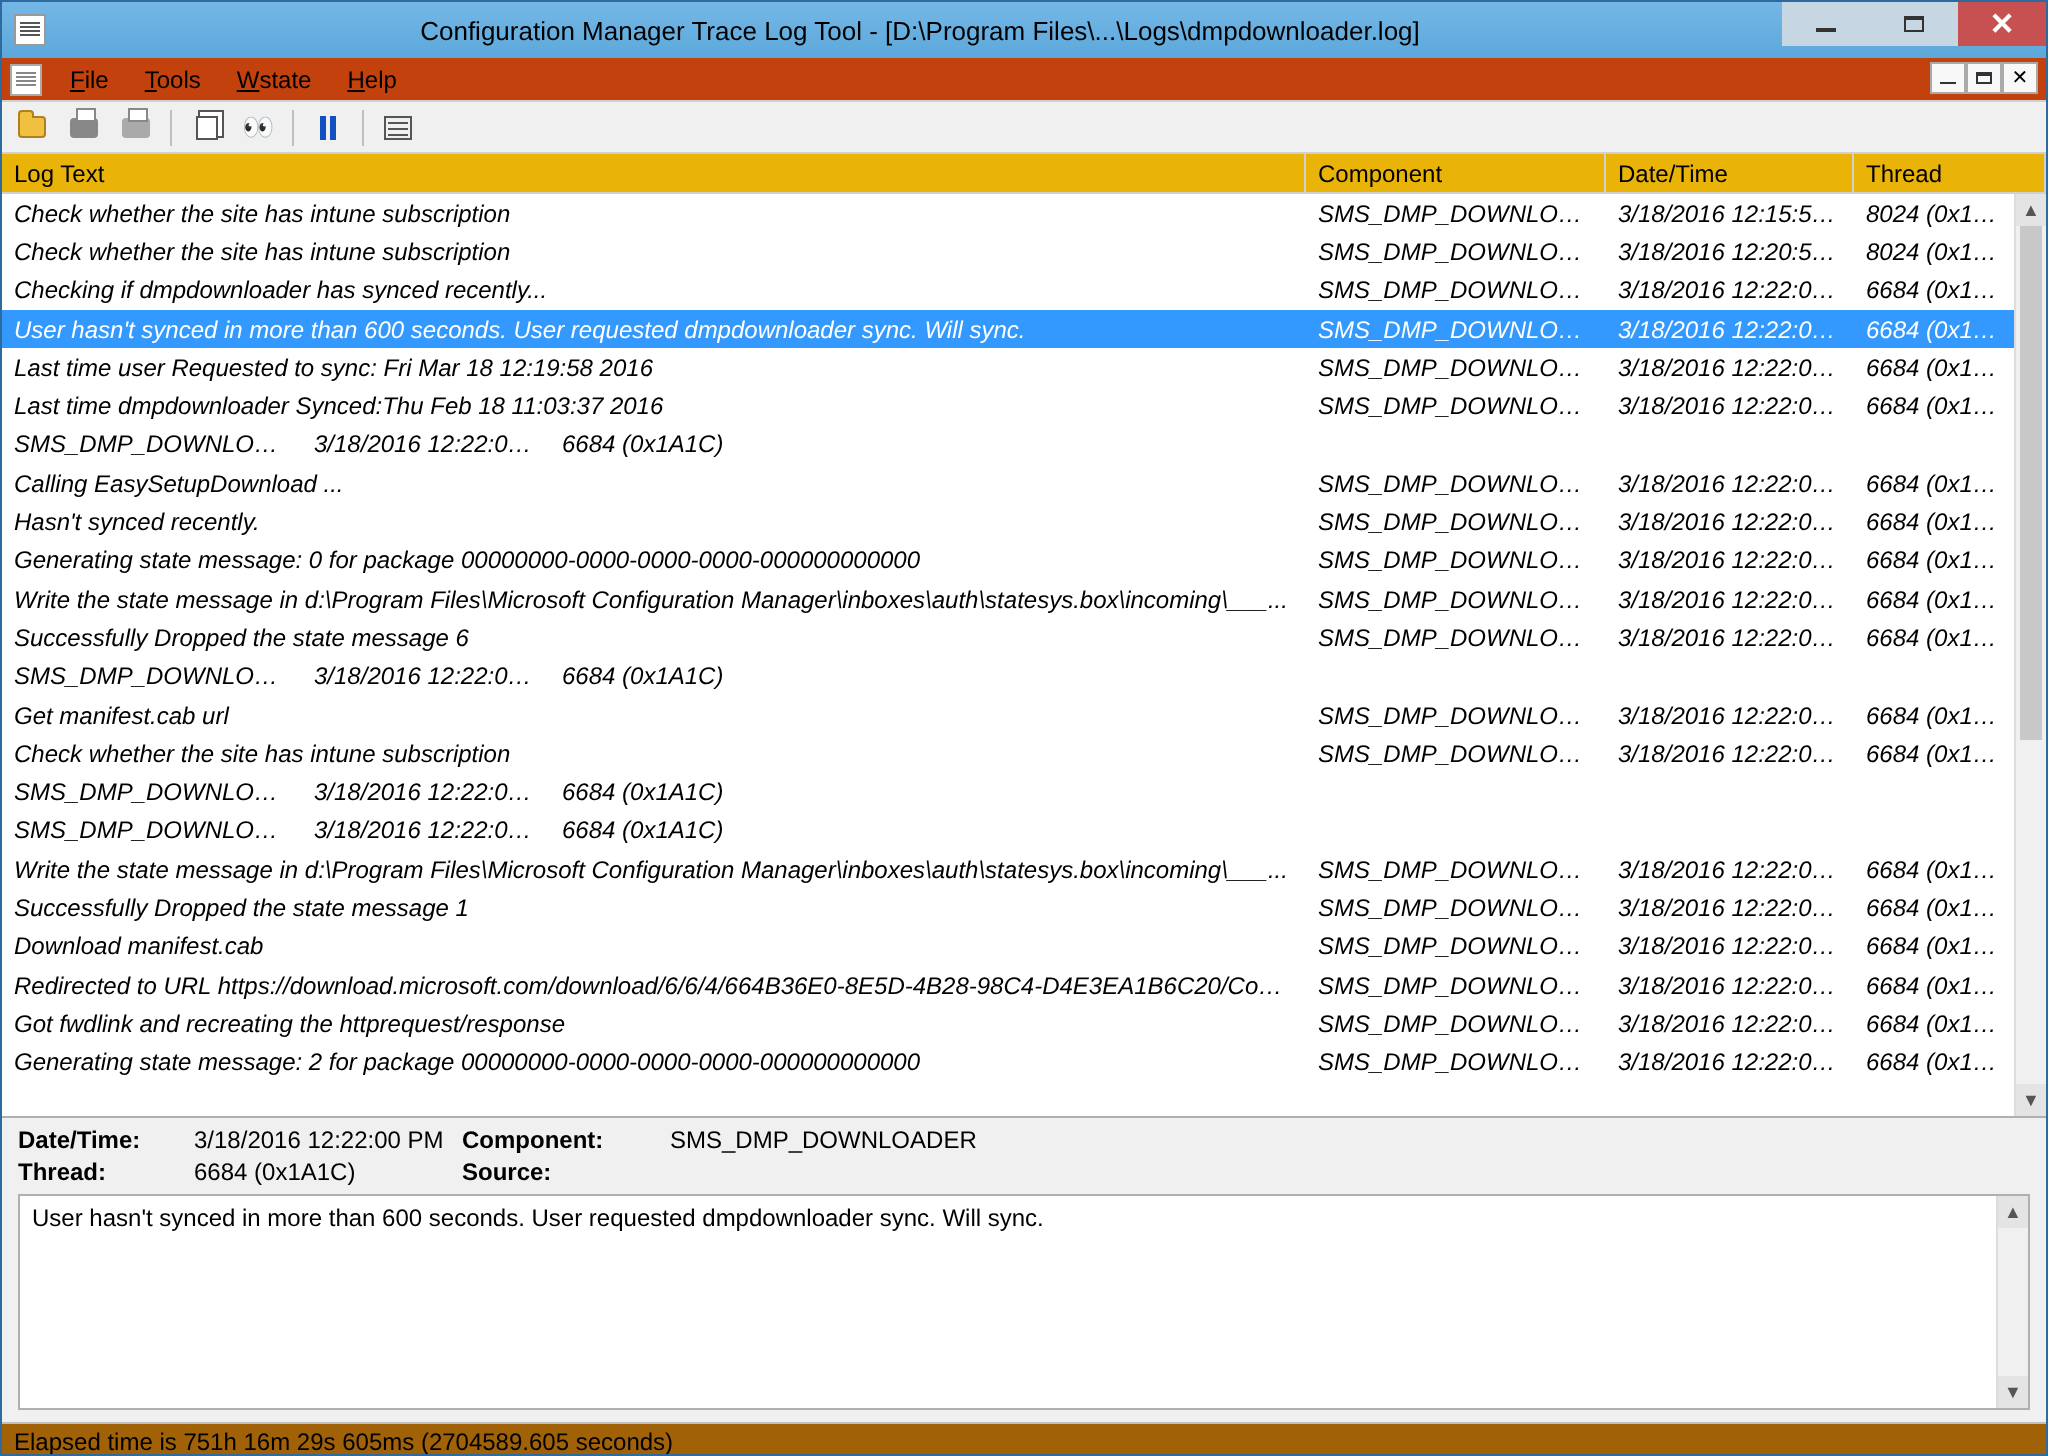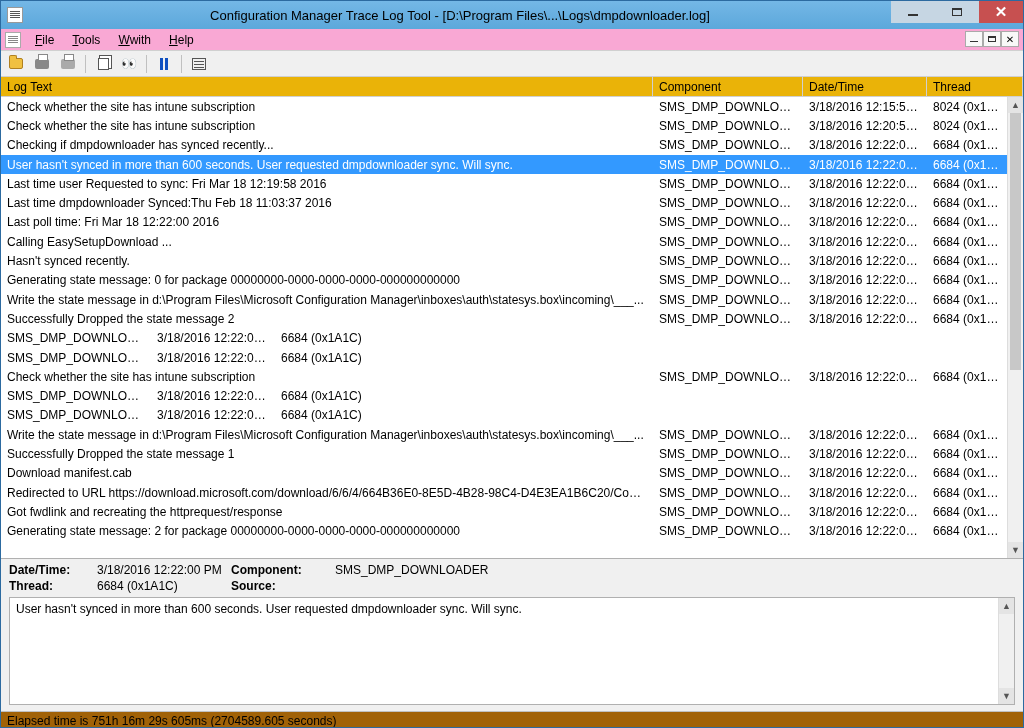--- a/index.html
+++ b/index.html
@@ -28,21 +28,21 @@
   .tbbtn { width:44px; height:22px; display:flex; align-items:center; justify-content:center; font-family: Arial; font-size:14px; cursor:default; }
   .tbbtn.min { background:#c6d6e3; }
   .tbbtn.max { background:#c6d6e3; }
   .tbbtn.close { background:#c75050; color:#fff; }
   .tbbtn.close .x { font-size:15px; font-weight:bold; }
   .tbbtn .sq { width:10px; height:8px; border:1px solid #333; border-top-width:2px; }
   .tbbtn .mn { width:10px; height:0; border-top:2px solid #333; margin-top:6px; }
 
   
   .menubar {
-    height: 22px; background:#f9a8d4; border-bottom:1px solid #d0d0d0;
+    height: 22px; background:#c2410c; border-bottom:1px solid #d0d0d0;
     display:flex; align-items:center; padding:0 4px; gap:2px;
     position:relative;
   }
   .menubar .menu-icon { width:16px; height:16px; margin-right:4px; border:1px solid #aaa; background:#fff; position:relative; }
   .menubar .menu-icon::after { content:""; position:absolute; left:2px; top:3px; right:2px; height:1px; background:#888; box-shadow: 0 2px #888, 0 4px #888, 0 6px #888; }
   .menubar .menu-item { padding:2px 8px; }
   .menubar .menu-item u { text-decoration: underline; }
   .mdi-btns { position:absolute; right:4px; top:2px; display:flex; gap:0; }
   .mdi-btns .mbtn { width:18px; height:16px; border:1px solid #aaa; background:#f8f8f8; display:flex; align-items:center; justify-content:center; font-size:10px; }
   .mdi-btns .mbtn .sq { width:8px; height:6px; border:1px solid #333; border-top-width:2px; }
@@ -73,21 +73,21 @@
     height:20px; background:#eab308; display:flex; border-bottom:1px solid #d0d0d0;
   }
   .colhdr .col { border-right:1px solid #d0d0d0; padding:2px 6px; display:flex; align-items:center; }
   .col-text { width:652px; }
   .col-comp { width:150px; }
   .col-dt   { width:124px; }
   .col-th   { flex:1; }
 
   
   .loglist { flex:1; overflow:hidden; position:relative; }
-  .logrows { position:absolute; left:0; right:12px; top:0; }
+  .logrows { position:absolute; left:0; right:12px; top:0;font-style:italic; }
   .row { display:flex; height:19.3px; align-items:center; white-space:nowrap; }
   .row.selected { background:#3399ff; color:#fff; }
   .row .c { overflow:hidden; text-overflow:ellipsis; padding: 0 6px; }
   .row .c-text{ width:652px; }
   .row .c-comp{ width:150px; }
   .row .c-dt{ width:124px; }
   .row .c-th{ flex:1; }
   .vscroll { position:absolute; right:0; top:0; bottom:0; width:16px; background:#f0f0f0; border-left:1px solid #ddd; }
   .vscroll .arrow { height:16px; background:#e4e4e4; display:flex; align-items:center; justify-content:center; font-size:9px; color:#555; }
   .vscroll .track { position:absolute; top:16px; bottom:16px; left:0; right:0; }
@@ -123,21 +123,21 @@
     <div class="tbbtn close">
         <span class="x">✕</span>
       </div>
   </div>
 </div>
 
 <div class="menubar">
   <div class="menu-icon"></div>
   <div class="menu-item"><u>F</u><span></span><span>ile</span></div>
   <div class="menu-item"><u>T</u><span>ools</span></div>
-  <div class="menu-item"><u>W</u><span>with</span></div>
+  <div class="menu-item"><u>W</u><span>state</span></div>
   <div class="menu-item"><u>H</u><span>elp</span></div>
   <div class="mdi-btns">
     <div class="mbtn">
         <div class="mn"></div>
       </div>
     <div class="mbtn">
         <div class="sq"></div>
       </div>
     <div class="mbtn">✕</div>
   </div>
@@ -212,21 +212,20 @@
         <div class="c c-dt">3/18/2016 12:22:00 PM</div>
         <div class="c c-th">6684 (0x1A1C)</div>
       </div>
       <div class="row">
         <div class="c c-text">Last time dmpdownloader Synced:Thu Feb 18 11:03:37 2016</div>
         <div class="c c-comp">SMS_DMP_DOWNLOADER</div>
         <div class="c c-dt">3/18/2016 12:22:00 PM</div>
         <div class="c c-th">6684 (0x1A1C)</div>
       </div>
       <div class="row">
-        <div class="c c-text">Last poll time: Fri Mar 18 12:22:00 2016</div>
         <div class="c c-comp">SMS_DMP_DOWNLOADER</div>
         <div class="c c-dt">3/18/2016 12:22:00 PM</div>
         <div class="c c-th">6684 (0x1A1C)</div>
       </div>
       <div class="row">
         <div class="c c-text">Calling EasySetupDownload ...</div>
         <div class="c c-comp">SMS_DMP_DOWNLOADER</div>
         <div class="c c-dt">3/18/2016 12:22:00 PM</div>
         <div class="c c-th">6684 (0x1A1C)</div>
       </div>
@@ -242,31 +241,32 @@
         <div class="c c-dt">3/18/2016 12:22:00 PM</div>
         <div class="c c-th">6684 (0x1A1C)</div>
       </div>
       <div class="row">
         <div class="c c-text">Write the state message in d:\Program Files\Microsoft Configuration Manager\inboxes\auth\statesys.box\incoming\___...</div>
         <div class="c c-comp">SMS_DMP_DOWNLOADER</div>
         <div class="c c-dt">3/18/2016 12:22:00 PM</div>
         <div class="c c-th">6684 (0x1A1C)</div>
       </div>
       <div class="row">
-        <div class="c c-text">Successfully Dropped the state message 2</div>
-        <div class="c c-comp">SMS_DMP_DOWNLOADER</div>
-        <div class="c c-dt">3/18/2016 12:22:00 PM</div>
-        <div class="c c-th">6684 (0x1A1C)</div>
-      </div>
-      <div class="row">
-        <div class="c c-comp">SMS_DMP_DOWNLOADER</div>
-        <div class="c c-dt">3/18/2016 12:22:00 PM</div>
-        <div class="c c-th">6684 (0x1A1C)</div>
-      </div>
-      <div class="row">
+        <div class="c c-text">Successfully Dropped the state message 6</div>
+        <div class="c c-comp">SMS_DMP_DOWNLOADER</div>
+        <div class="c c-dt">3/18/2016 12:22:00 PM</div>
+        <div class="c c-th">6684 (0x1A1C)</div>
+      </div>
+      <div class="row">
+        <div class="c c-comp">SMS_DMP_DOWNLOADER</div>
+        <div class="c c-dt">3/18/2016 12:22:00 PM</div>
+        <div class="c c-th">6684 (0x1A1C)</div>
+      </div>
+      <div class="row">
+        <div class="c c-text">Get manifest.cab url</div>
         <div class="c c-comp">SMS_DMP_DOWNLOADER</div>
         <div class="c c-dt">3/18/2016 12:22:00 PM</div>
         <div class="c c-th">6684 (0x1A1C)</div>
       </div>
       <div class="row">
         <div class="c c-text">Check whether the site has intune subscription</div>
         <div class="c c-comp">SMS_DMP_DOWNLOADER</div>
         <div class="c c-dt">3/18/2016 12:22:00 PM</div>
         <div class="c c-th">6684 (0x1A1C)</div>
       </div>

